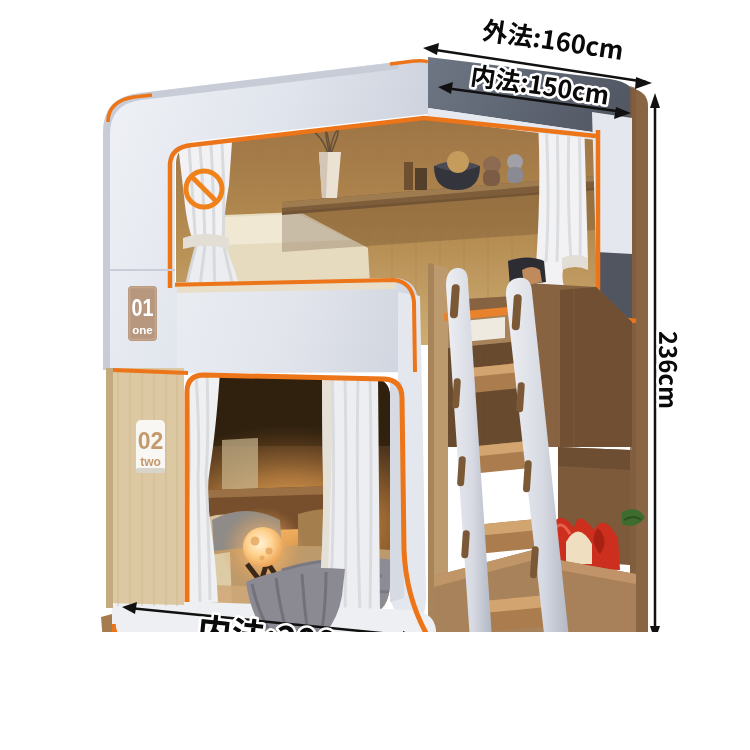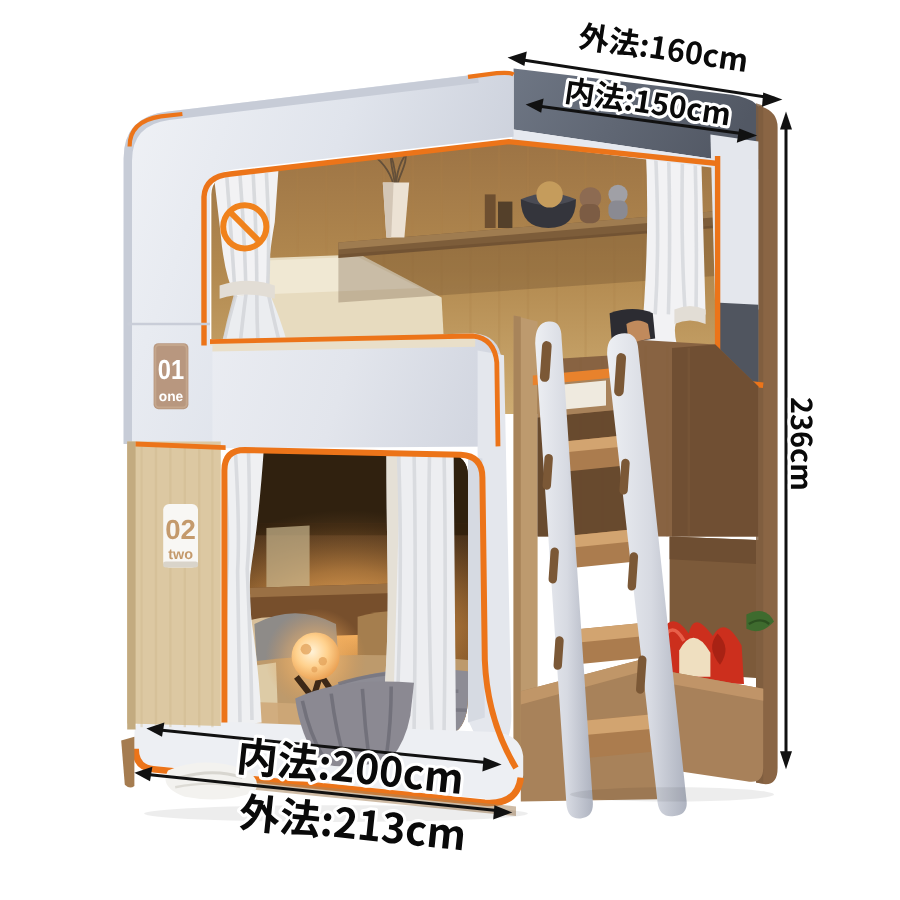--- a/index.html
+++ b/index.html
@@ -1,16 +1,16 @@
 <!DOCTYPE html>
 <html><head>
 <meta charset="utf-8">
 <style>
 html,body{margin:0;padding:0;background:#ffffff;}
-#stage{position:relative;width:750px;height:750px;background:#ffffff;overflow:hidden;
+#stage{position:relative;width:750px;height:632px;background:#ffffff;overflow:hidden;
 font-family:"Liberation Sans", sans-serif;}
 </style>
 </head>
 <body>
 <div id="stage">
 <svg width="750" height="750" viewBox="0 0 750 750">
 <defs>
 <linearGradient id="gFace" x1="0" y1="0" x2="1" y2="0.35">
   <stop offset="0" stop-color="#f0f2f6"></stop>
           <stop offset="0.55" stop-color="#e0e4ec"></stop>

